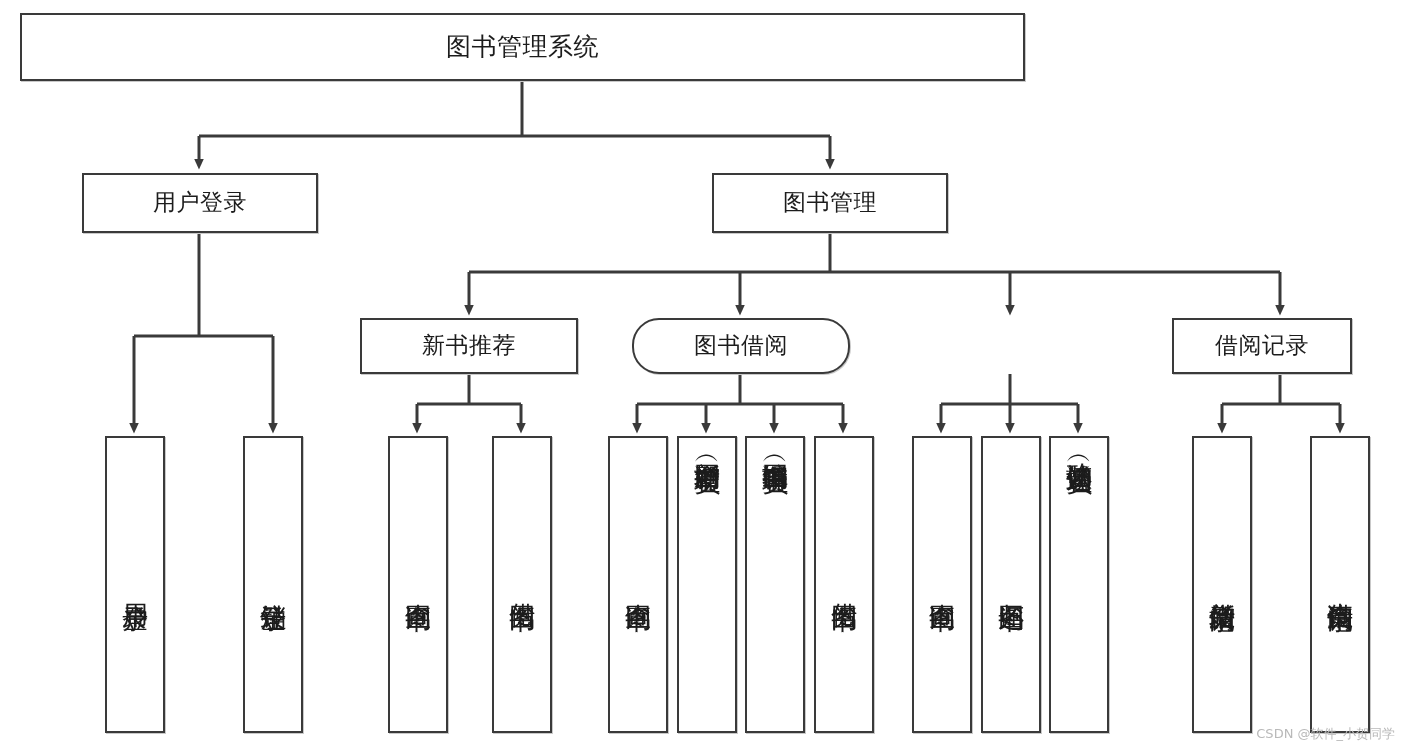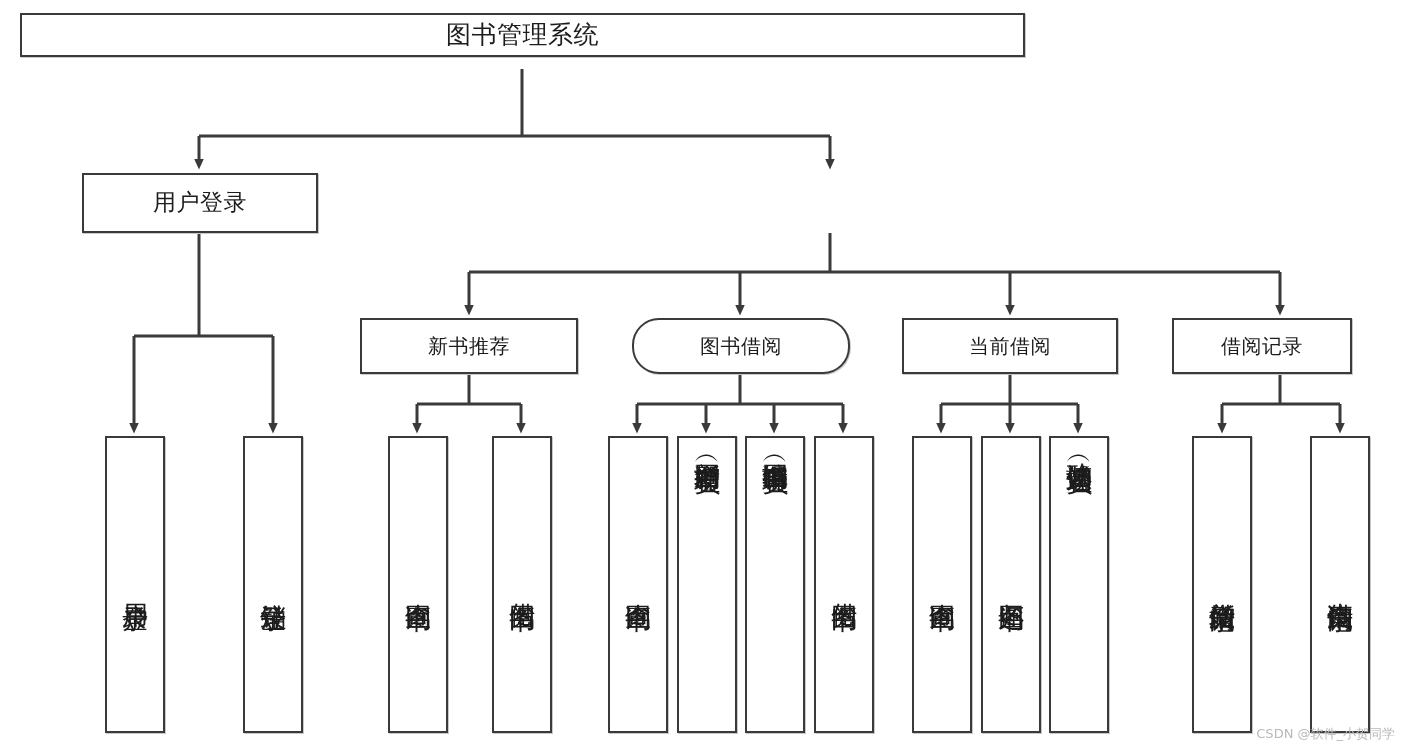--- a/index.html
+++ b/index.html
@@ -45,21 +45,21 @@
     white-space: nowrap;
     letter-spacing: 0.5px;
   }
   
   .node.horiz .label {
     writing-mode: horizontal-tb;
     text-align: center;
   }
   .node.root .label  { font-size: 25px; }
   .node.lvl1 .label  { font-size: 23px; }
-  .node.lvl2 .label  { font-size: 20px; }
+  .node.lvl2 .label  { font-size: 23px; }
   
   .node.leaf {
     align-items: flex-start;
     justify-content: center;
     padding-top: 4px;
   }
   .node.leaf .label {
     writing-mode: vertical-rl;
     text-orientation: upright;
     font-size: 26px;
@@ -133,40 +133,40 @@
       <path d="M1010,404 L1010,424" marker-end="url(#arw)"></path>
       <path d="M1078,404 L1078,424" marker-end="url(#arw)"></path>
 
       <path d="M1280,374 L1280,404"></path>
       <path d="M1222,404 L1340,404"></path>
       <path d="M1222,404 L1222,424" marker-end="url(#arw)"></path>
       <path d="M1340,404 L1340,424" marker-end="url(#arw)"></path>
     </g>
   </svg>
 
-  <div class="node horiz root" style="left:20px; top:13px; width:1005px; height:44px;">
+  <div class="node horiz root" style="left:20px; top:13px; width:1005px; height:68px;">
     <span class="label">图书管理系统</span>
   </div>
 
   <div class="node horiz lvl1" style="left:82px; top:173px; width:236px; height:60px;">
     <span class="label">用户登录</span>
   </div>
 
+  <div class="node horiz lvl1" style="left:712px; top:173px; width:236px; height:60px;">
+    <span class="label">图书管理</span>
+  </div>
 
   <div class="node horiz lvl2" style="left:360px; top:318px; width:218px; height:56px;">
     <span class="label">新书推荐</span>
   </div>
 
   <div class="node horiz lvl2" style="left:632px; top:318px; width:218px; height:56px;border-radius:27px;">
     <span class="label">图书借阅</span>
   </div>
 
-  <div class="node horiz lvl2" style="left:902px; top:318px; width:216px; height:56px;">
-    <span class="label">当前借阅</span>
-  </div>
 
   <div class="node horiz lvl2" style="left:1172px; top:318px; width:180px; height:56px;">
     <span class="label">借阅记录</span>
   </div>
 
   <div class="node leaf center" style="left:105px; top:436px; width:60px; height:297px;">
     <span class="label">用户登录</span>
   </div>
 
   <div class="node leaf center" style="left:243px; top:436px; width:60px; height:297px;">

